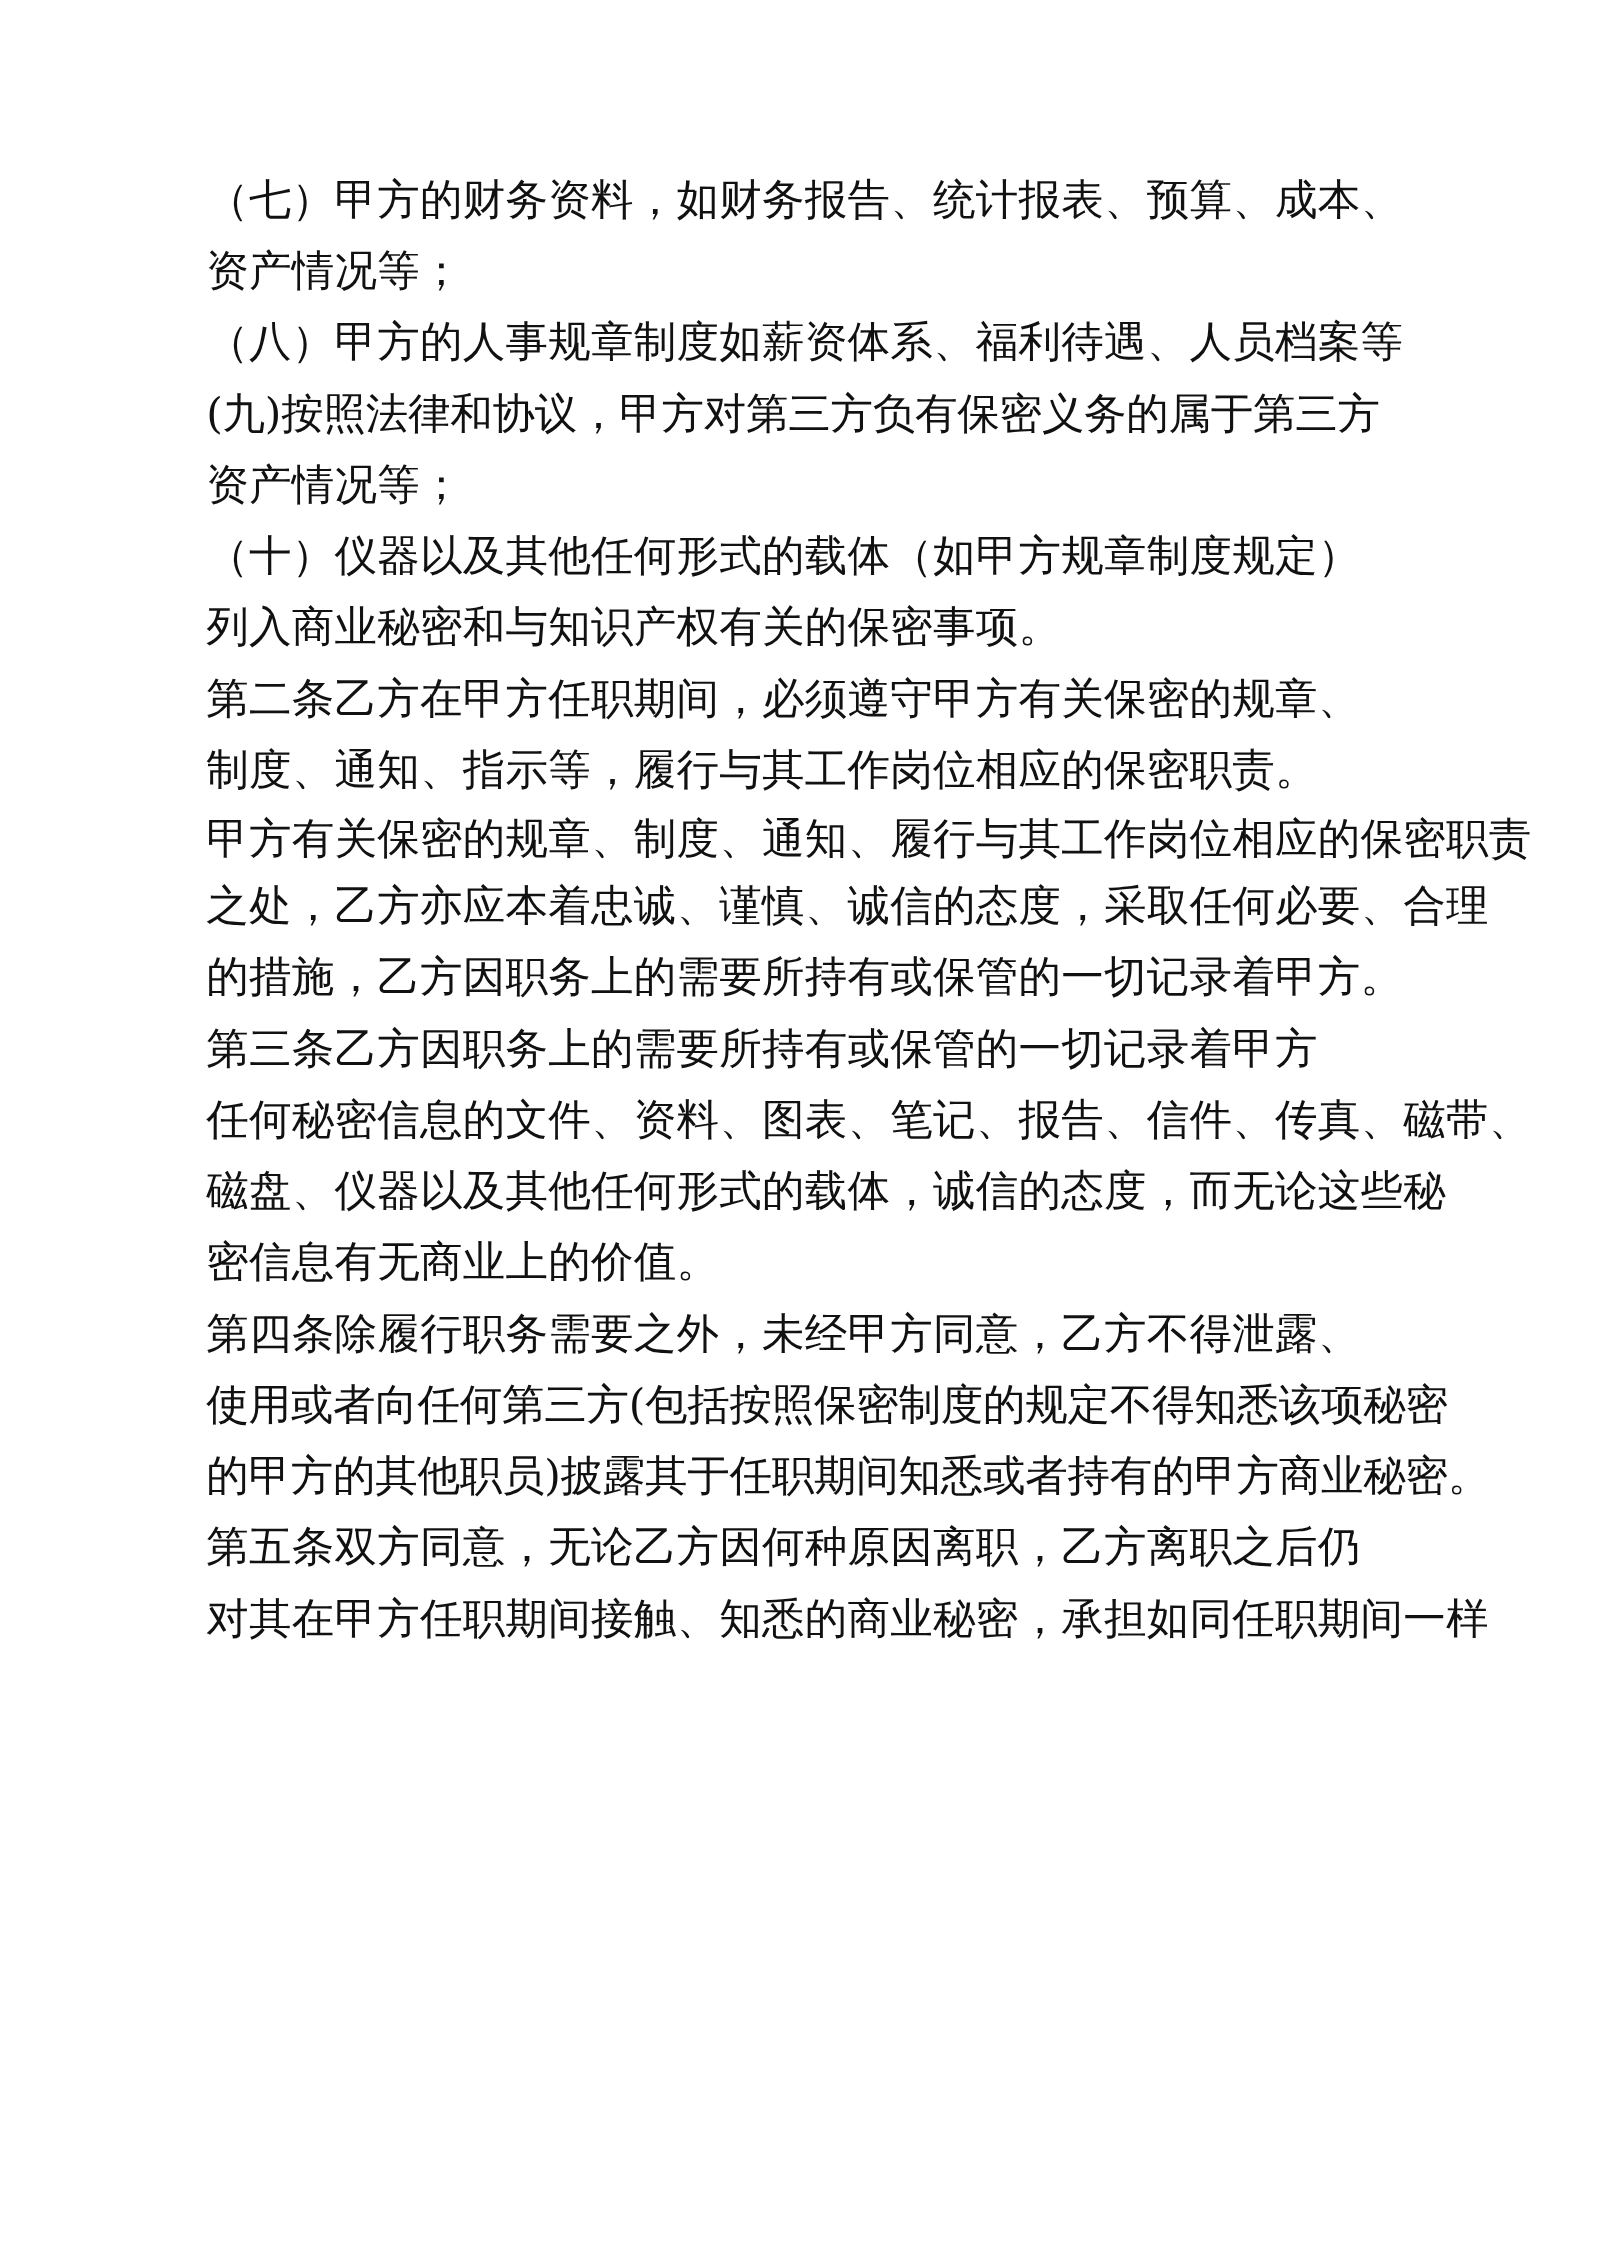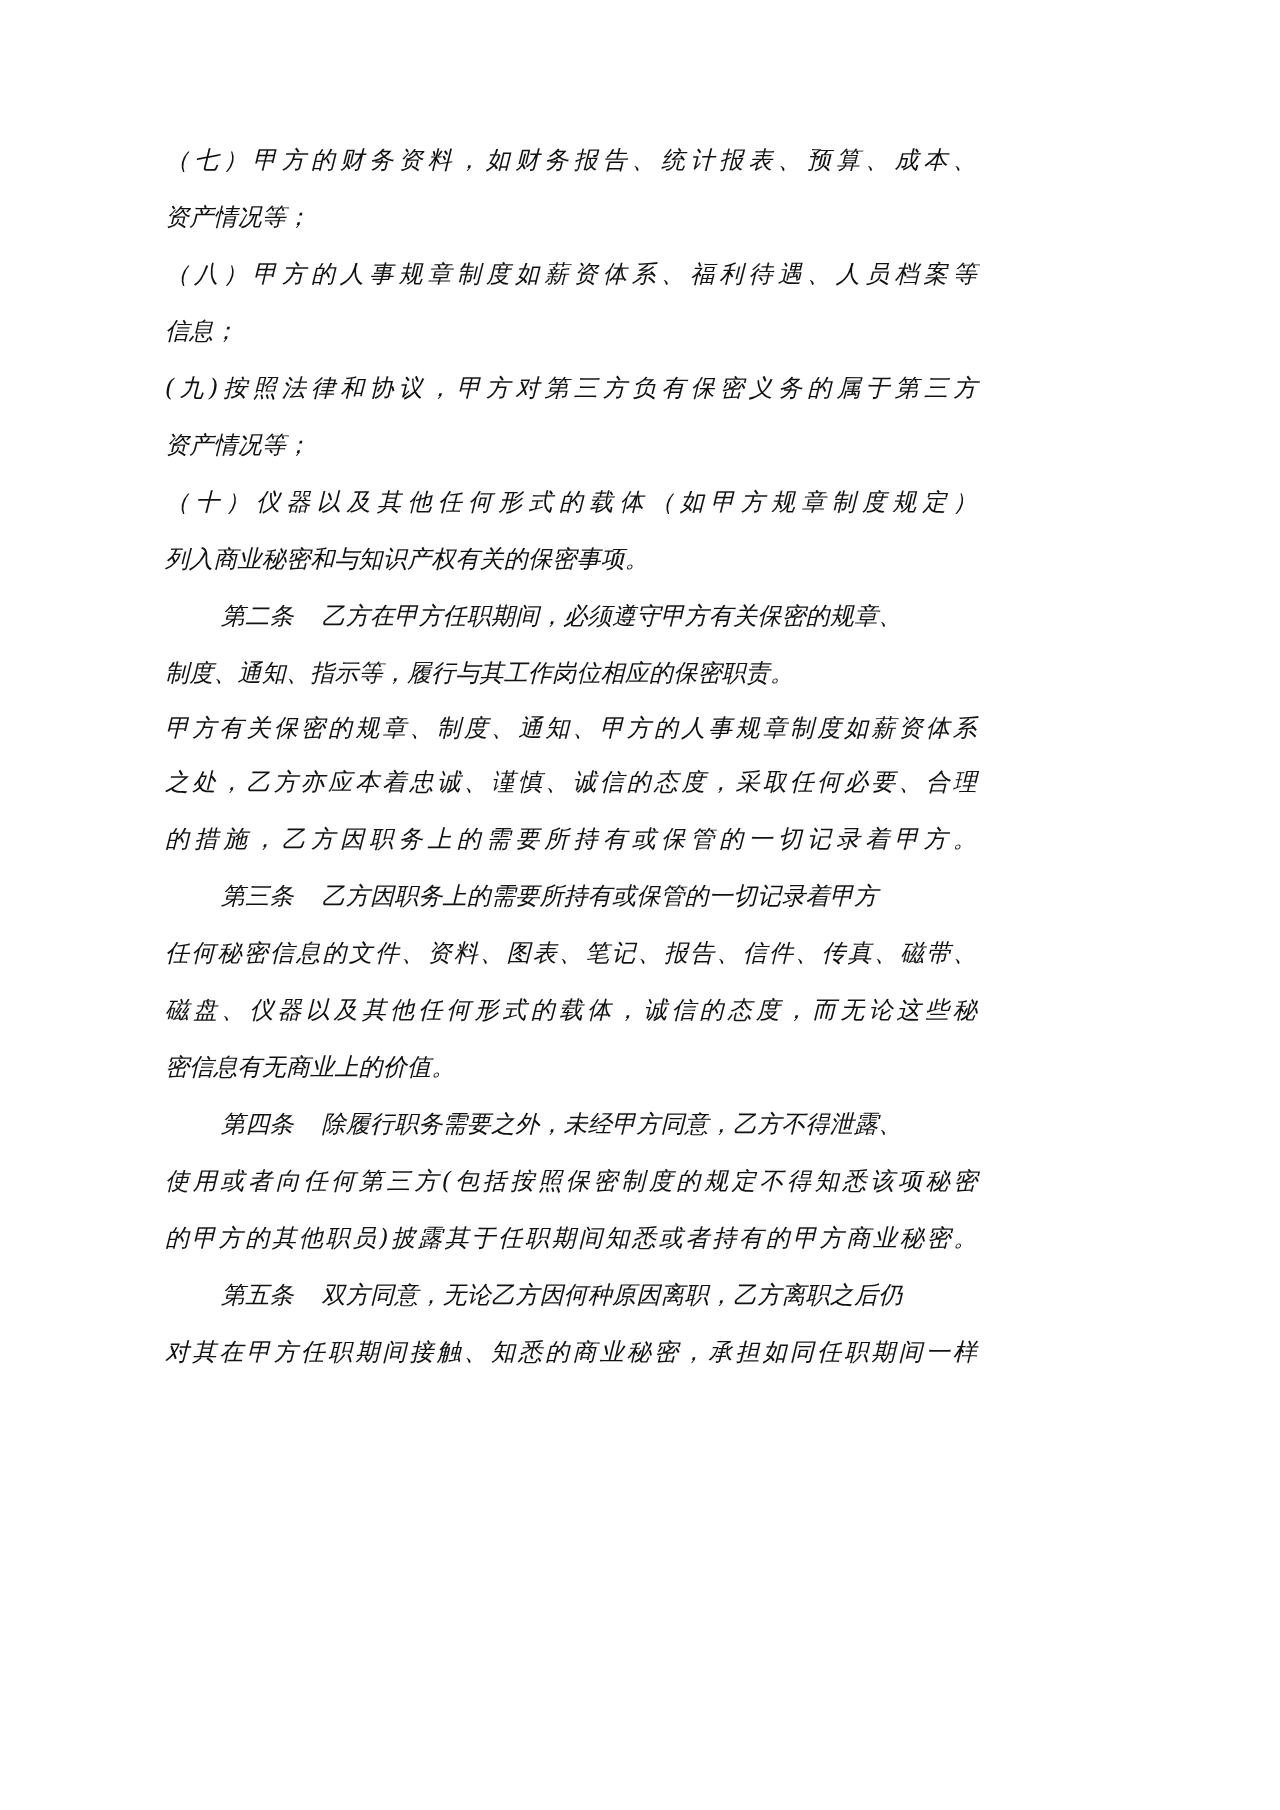--- a/index.html
+++ b/index.html
@@ -23,27 +23,26 @@
   .text-column {
     position: absolute;
     left: 165px;
     top: 132px;
     width: 812px;
   }
   
   .doc-line {
     display: flex;
     align-items: baseline;
-    font-size: 24px;
+    font-size: 34px;
     line-height: 57px;
     height: 57px;
     white-space: pre;
     color: #111111;
     letter-spacing: 0.2px;
-    font-style: italic;
   }
   
   .doc-line.justify {
     display: block;
     text-align: justify;
     text-align-last: justify;
   }
   .doc-line.flush {
     display: block;
     text-align: right;
@@ -70,33 +69,32 @@
 </head>
 <body>
 
 <div class="page">
   <div class="text-column">
 
     <div class="doc-line justify">（七）甲方的财务资料，如财务报告、统计报表、预算、成本、</div>
     <div class="doc-line flush">资产情况等；</div>
 
     <div class="doc-line justify">（八）甲方的人事规章制度如薪资体系、福利待遇、人员档案等</div>
-    <div class="doc-line flush">信息；</div>
 
     <div class="doc-line justify condensed">(九)按照法律和协议，甲方对第三方负有保密义务的属于第三方</div>
     <div class="doc-line flush">资产情况等；</div>
 
     <div class="doc-line justify">（十）仪器以及其他任何形式的载体（如甲方规章制度规定）</div>
     <div class="doc-line flush">列入商业秘密和与知识产权有关的保密事项。</div>
 
     <div class="doc-line">
       <span class="indent2"></span><span>第二条</span><span class="gap-article"></span><span>乙方在甲方任职期间，必须遵守甲方有关保密的规章、</span>
     </div>
     <div class="doc-line flush">制度、通知、指示等，履行与其工作岗位相应的保密职责。</div>
-    <div class="doc-line justify tight">甲方有关保密的规章、制度、通知、甲方的人事规章制度如薪资体系</div>
+    <div class="doc-line justify tight">甲方有关保密的规章、制度、通知、履行与其工作岗位相应的保密职责</div>
     <div class="doc-line justify">之处，乙方亦应本着忠诚、谨慎、诚信的态度，采取任何必要、合理</div>
     <div class="doc-line justify">的措施，乙方因职务上的需要所持有或保管的一切记录着甲方。</div>
 
     <div class="doc-line">
       <span class="indent2"></span><span>第三条</span><span class="gap-article"></span><span>乙方因职务上的需要所持有或保管的一切记录着甲方</span>
     </div>
     <div class="doc-line justify">任何秘密信息的文件、资料、图表、笔记、报告、信件、传真、磁带、</div>
     <div class="doc-line justify">磁盘、仪器以及其他任何形式的载体，诚信的态度，而无论这些秘</div>
     <div class="doc-line flush">密信息有无商业上的价值。</div>
 

